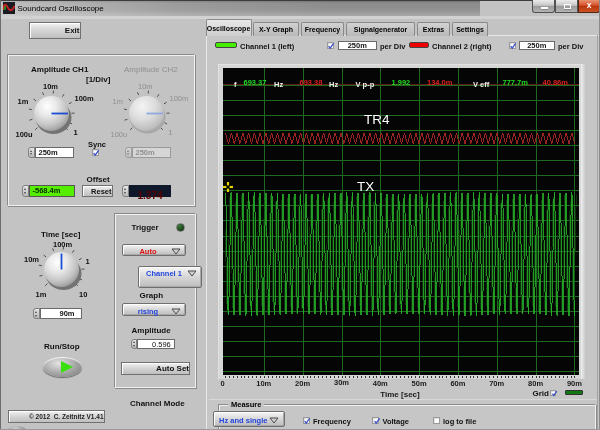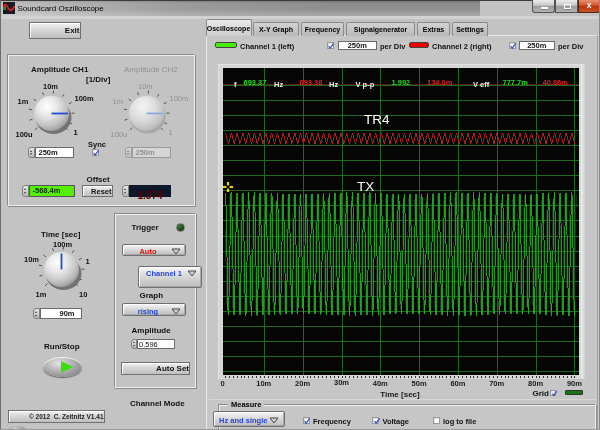--- a/index.html
+++ b/index.html
@@ -198,21 +198,21 @@
 </div>
 <div class="lbl" style="left:139.5px;top:291px;font-size:8px;">Graph</div>
 <div class="drop" style="left:121.5px;top:303px;width:64px;height:13px;">
   <div class="txt" style="top:2.5px;color:#2244dd;">rising</div>
   <svg style="position:absolute;right:3.5px;top:3.5px" width="10" height="7" viewBox="0 0 10 7">
         <path d="M1,1 L9,1 L5,6 Z" fill="#cfcfcf" stroke="#4a4a4a" stroke-width="1"></path>
       </svg>
 </div>
 <div class="lbl" style="left:131.5px;top:325.5px;font-size:8px;">Amplitude</div>
 <div class="spin" style="left:130.5px;top:338.5px;height:10.5px;"></div>
-<div class="numbox" style="left:137px;top:338.5px;width:38px;height:10.5px;line-height:9px;padding-left:1px;font-weight:normal;">0.596</div>
+<div class="numbox" style="left:137px;top:338.5px;width:38px;height:10.5px;line-height:9px;padding-left:14px;font-weight:normal;">0.596</div>
 <div class="btn" style="left:121px;top:362px;width:69px;height:12.5px;font-size:8px;line-height:11px;">Auto Set</div>
 
 <div class="lbl" style="left:130px;top:398.5px;font-size:8px;">Channel Mode</div>
 
 <div class="abs" style="left:205.5px;top:35px;width:394.5px;height:395px;background:#c6c6c6;border:1px solid #999;border-top-color:#e8e8e8;border-left-color:#e8e8e8;"></div>
 
 <div class="abs" style="left:205.5px;top:19px;width:46px;height:17px;background:linear-gradient(#e8e8e8,#cecece);border:1px solid #8a8a8a;border-bottom:none;border-radius:2px 2px 0 0;font-size:7px;font-weight:bold;text-align:center;line-height:17px;">Oscilloscope</div>
 <div class="abs" style="left:253px;top:21.5px;width:46px;height:14px;background:linear-gradient(#d2d2d2,#b9b9b9);border:1px solid #8a8a8a;border-bottom:none;border-radius:2px 2px 0 0;font-size:7px;font-weight:bold;text-align:center;line-height:14px;">X-Y Graph</div>
 <div class="abs" style="left:301px;top:21.5px;width:43px;height:14px;background:linear-gradient(#d2d2d2,#b9b9b9);border:1px solid #8a8a8a;border-bottom:none;border-radius:2px 2px 0 0;font-size:7px;font-weight:bold;text-align:center;line-height:14px;">Frequency</div>
 <div class="abs" style="left:346px;top:21.5px;width:69px;height:14px;background:linear-gradient(#d2d2d2,#b9b9b9);border:1px solid #8a8a8a;border-bottom:none;border-radius:2px 2px 0 0;font-size:7px;font-weight:bold;text-align:center;line-height:14px;">Signalgenerator</div>

